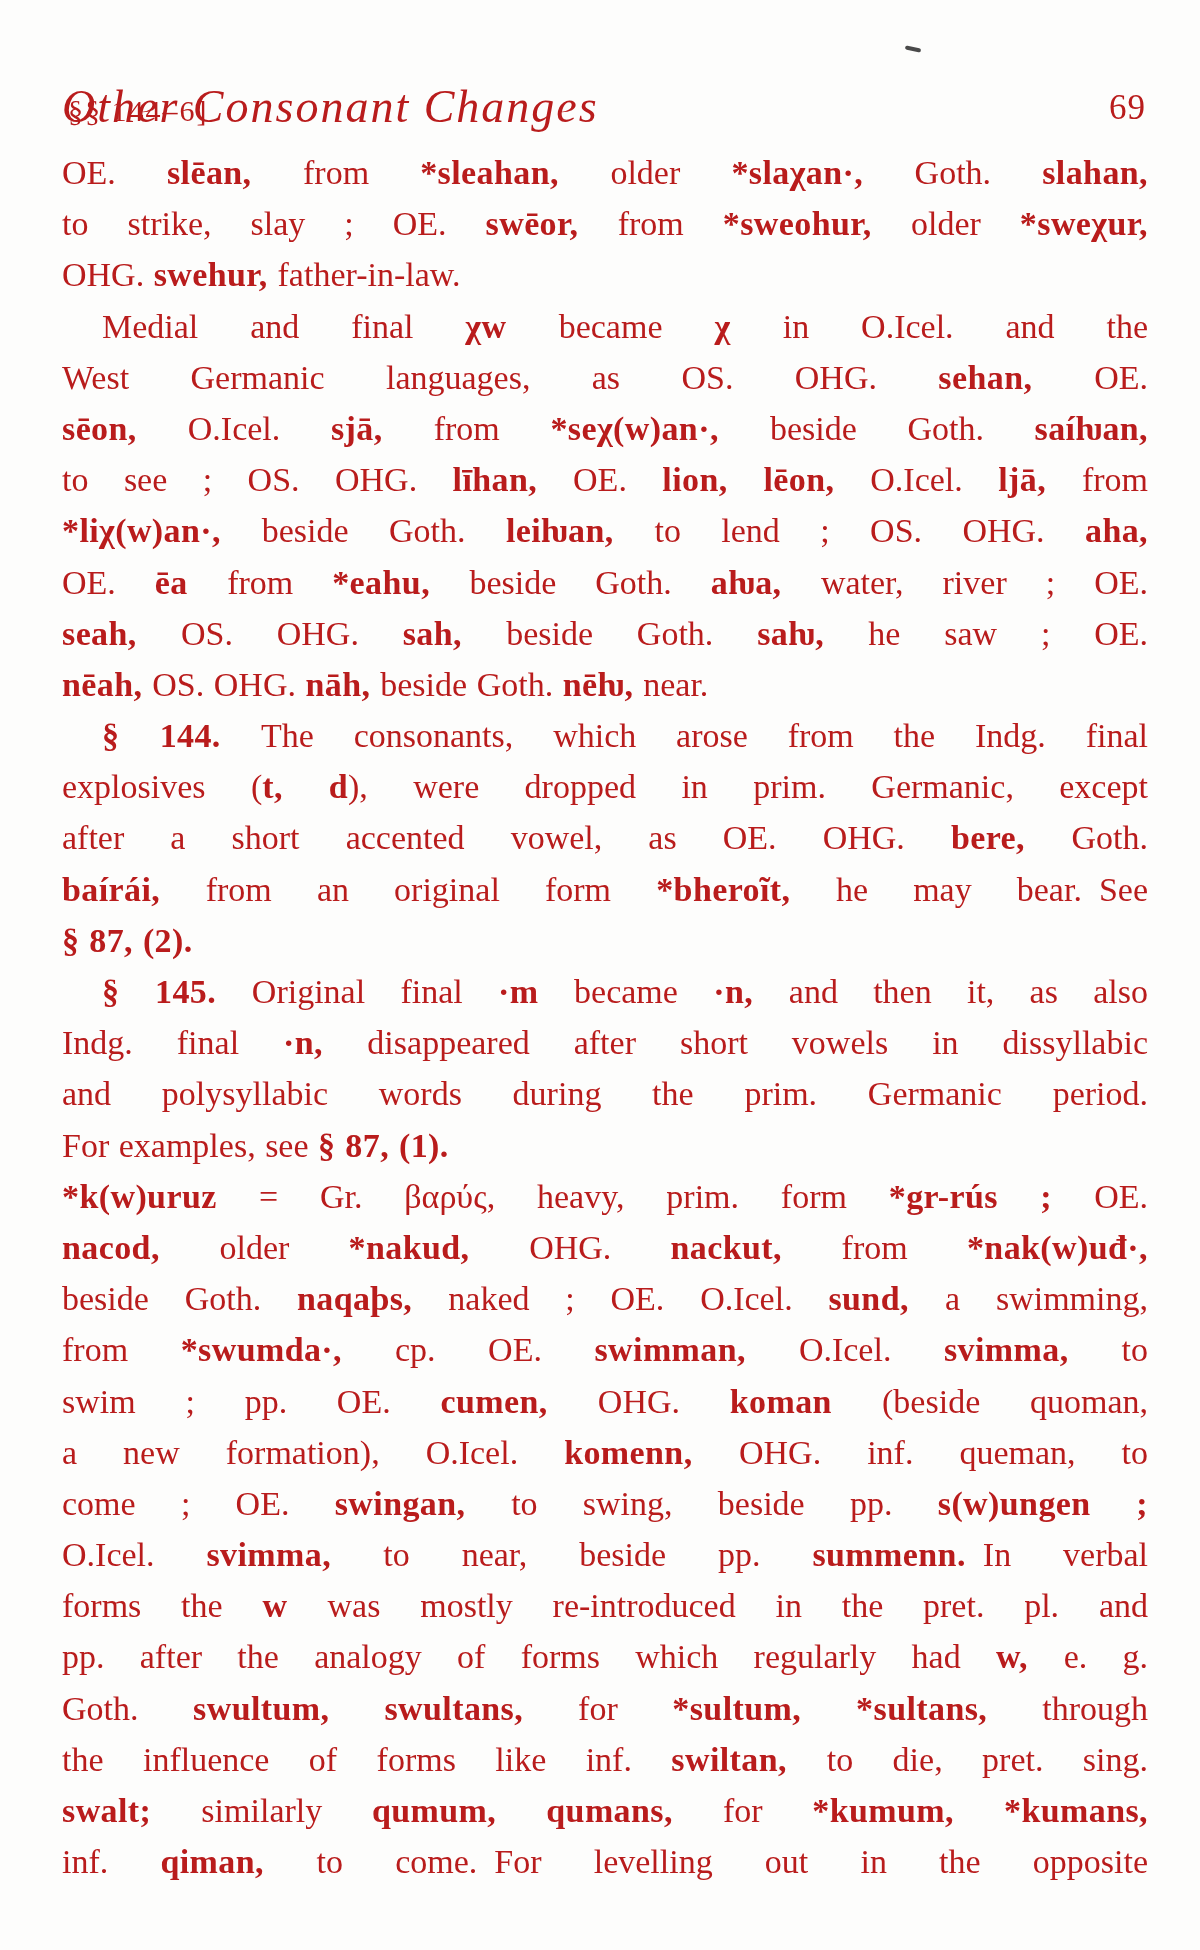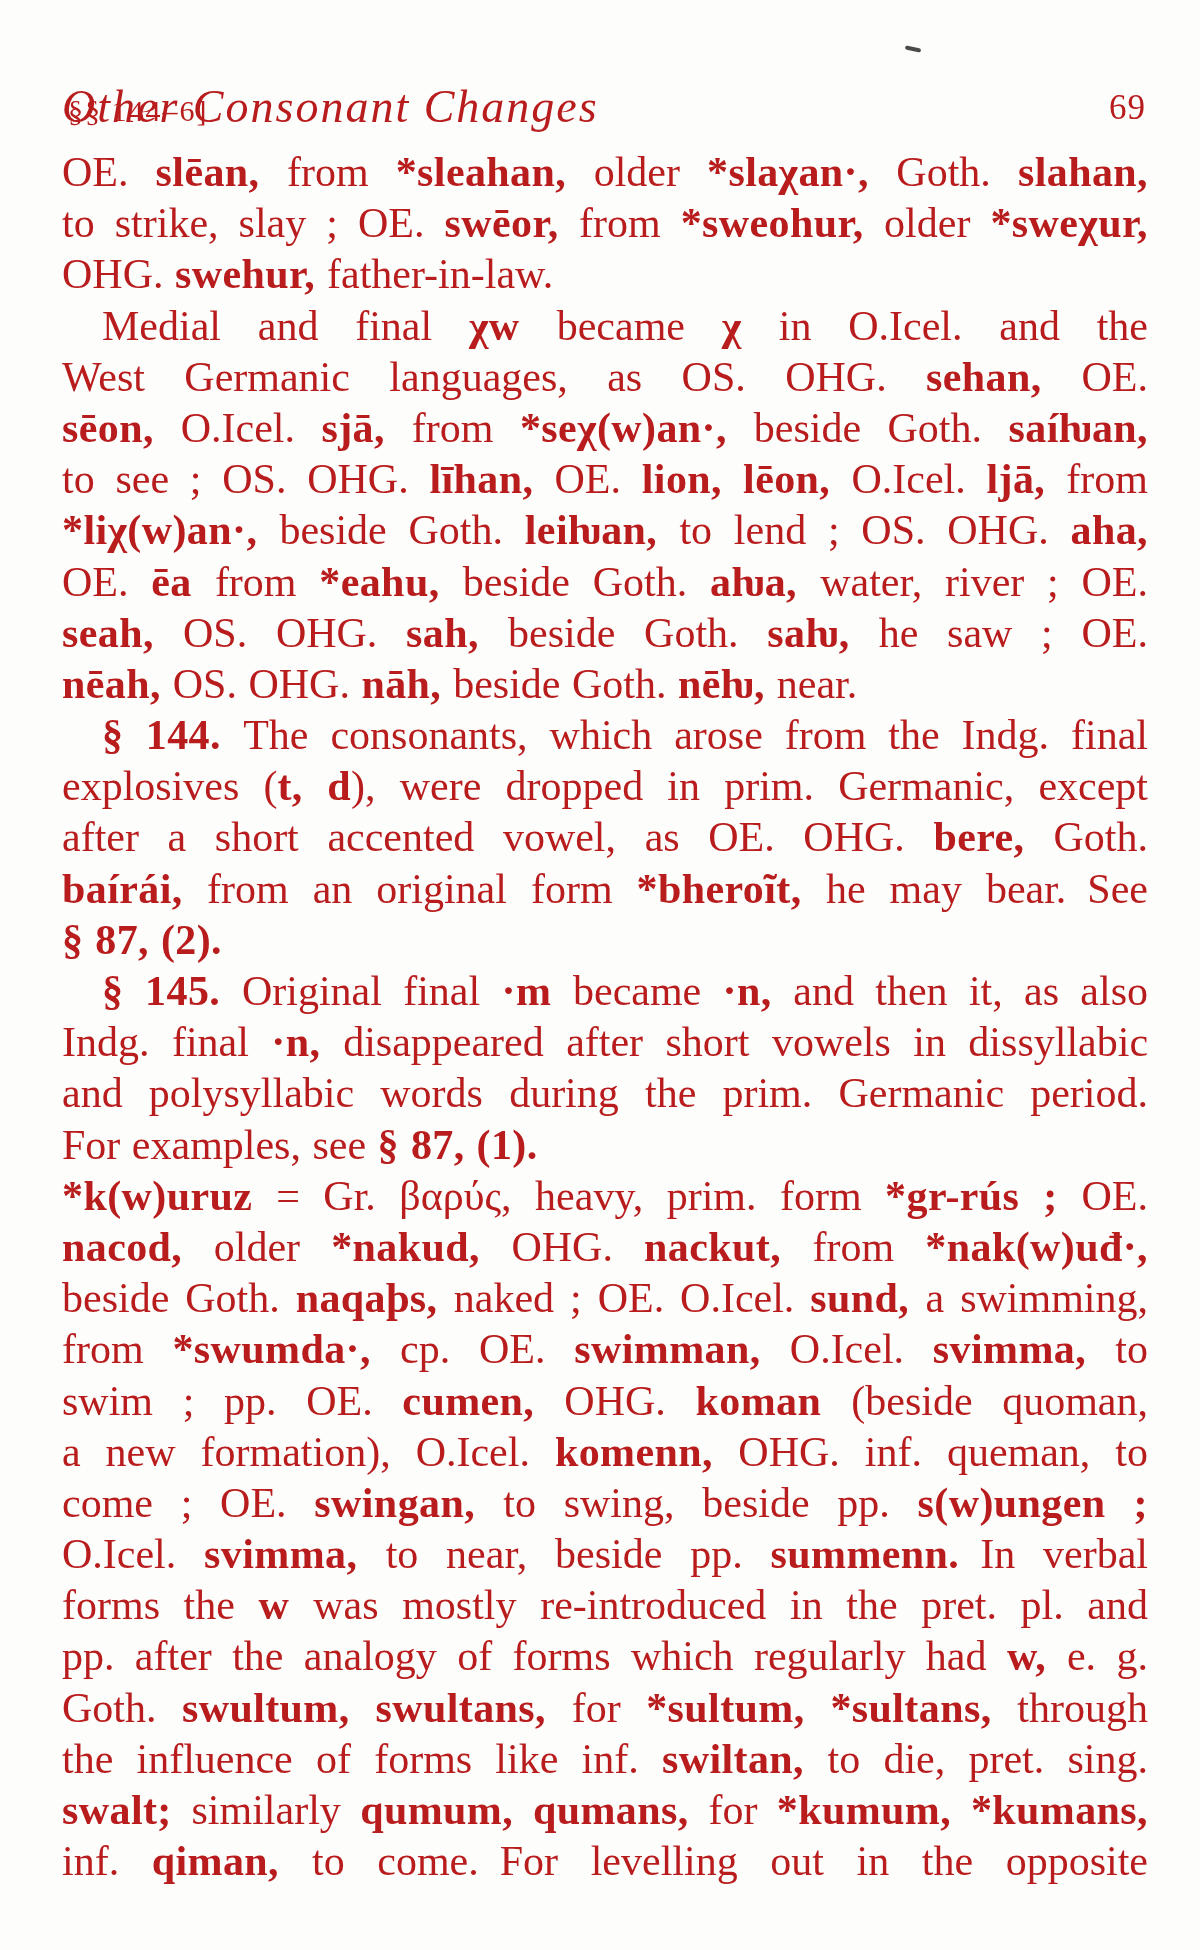--- a/index.html
+++ b/index.html
@@ -52,21 +52,21 @@
     font-family: Liberation Serif, serif;
   }
   
   #text-block {
     position: absolute;
     top: 147px;
     left: 62px;
     width: 1086px;
   }
   .line {
-    font-size: 42px;
+    font-size: 34px;
     line-height: 51.2px;
     height: 51.2px;
     text-align: justify;
     text-align-last: justify;
     white-space: normal;
     word-spacing: 1px;
   }
   .line.indent { padding-left: 40px; box-sizing: border-box; }
   .line.no-just { text-align: center; text-align-last: left; }
   .line .b { font-weight: 700; letter-spacing: 0.4px; }

